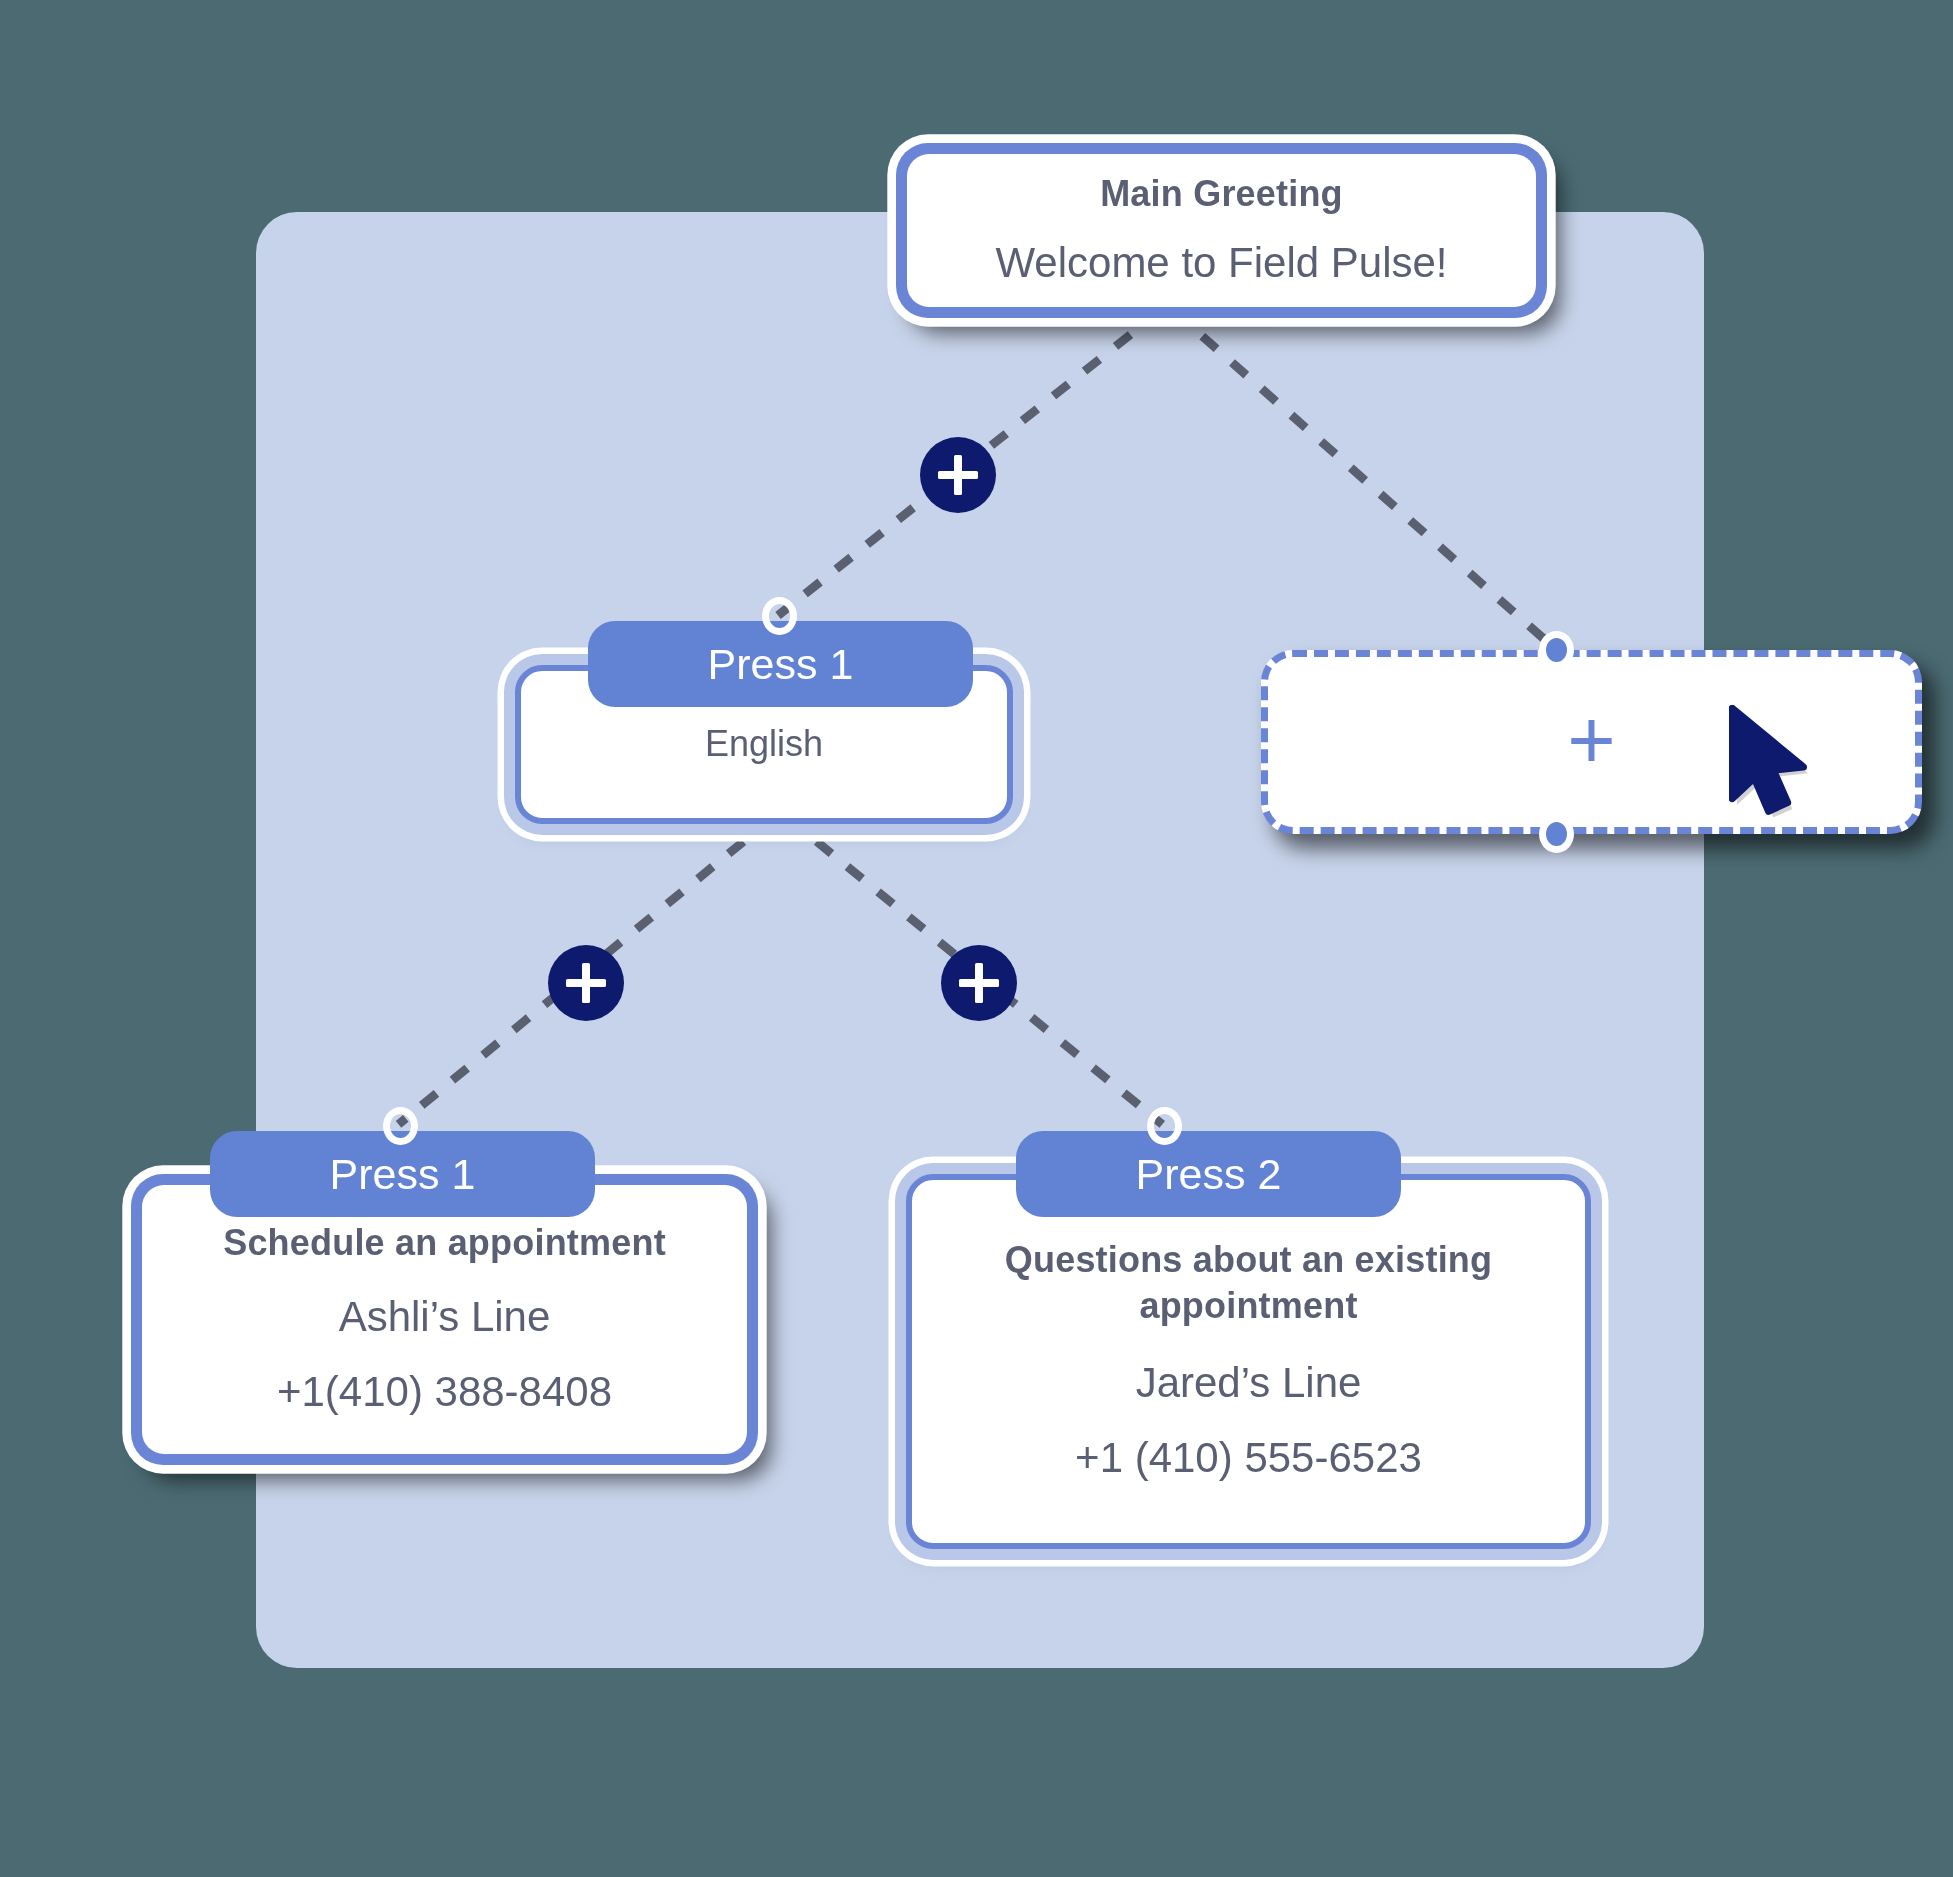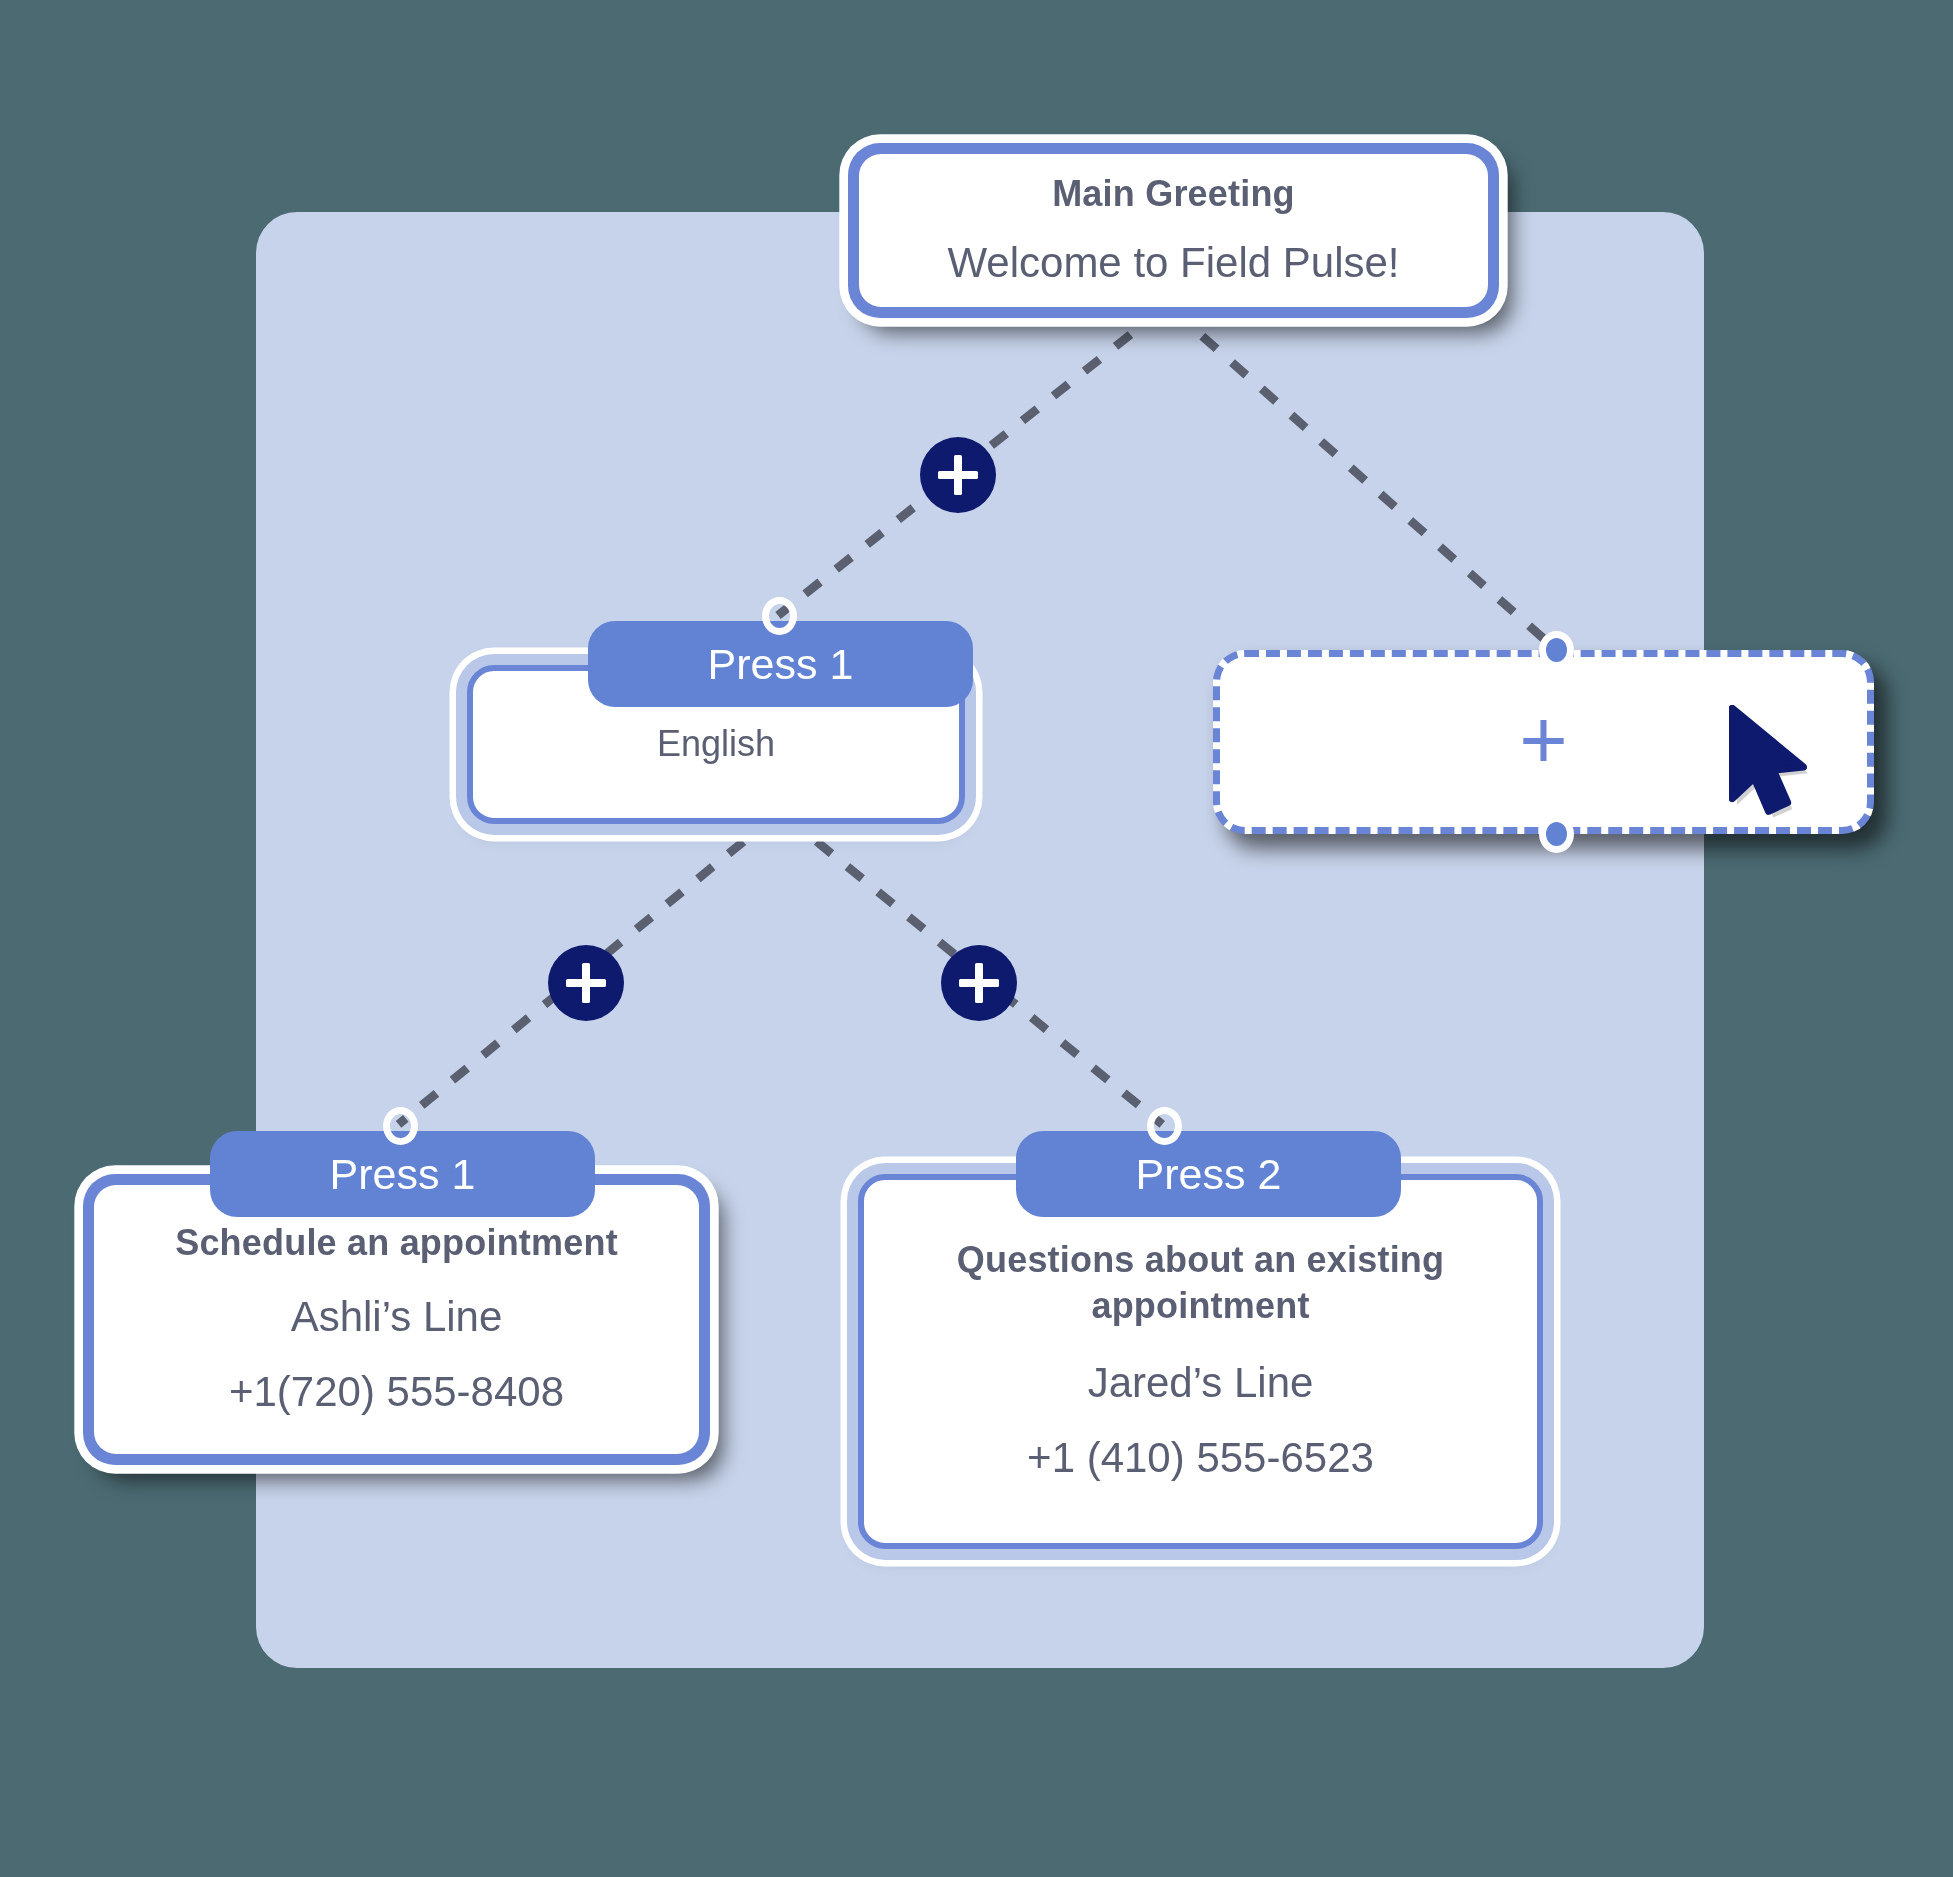--- a/index.html
+++ b/index.html
@@ -16,21 +16,21 @@
     position:absolute;left:256px;top:212px;
     width:1448px;height:1456px;
     background:#c7d3ea;
     border-radius:41px;
   }
 
   
   #edges{position:absolute;left:0;top:0;width:1953px;height:1878px;}
 
   
-  .node{position:absolute;box-sizing:border-box;}
+  .node{position:absolute;box-sizing:border-box;margin-left:48px;}
 
   
   .node-selected{
     background:#6b85d6;
     border-radius:32px;
     padding:11px;
     box-shadow:0 0 0 8.7px #ffffff, 12.7px 14.3px 20.6px rgba(0,0,0,.55);
   }
   .node-selected .inner{
     background:#ffffff;
@@ -171,21 +171,21 @@
   <div class="node node-placeholder" style="left:1213px;top:650px;width:661px;height:184px;">
     <span class="plus-glyph">+</span>
   </div>
   <div class="handle-dot" style="left:1539px;top:631px;"></div>
   <div class="handle-dot" style="left:1539px;top:815px;"></div>
 
   <div class="node node-selected" style="left:83px;top:1174px;width:627px;height:291px;">
     <div class="inner">
       <div class="card-title">Schedule an appointment</div>
       <div class="card-line">Ashli’s Line</div>
-      <div class="card-line">+1(720) 555-8408</div>
+      <div class="card-line">+1(410) 388-8408</div>
     </div>
   </div>
   <div class="press-badge" style="left:210px;top:1131px;width:385px;height:86px;">Press 1</div>
   <div class="handle-open" style="left:383px;top:1107px;"></div>
 
   <div class="node node-plain" style="left:858px;top:1174px;width:685px;height:375px;">
     <div class="card-title" style="margin-bottom:27px;">Questions about an existing appointment</div>
     <div class="card-line">Jared’s Line</div>
     <div class="card-line">+1 (410) 555-6523</div>
   </div>

